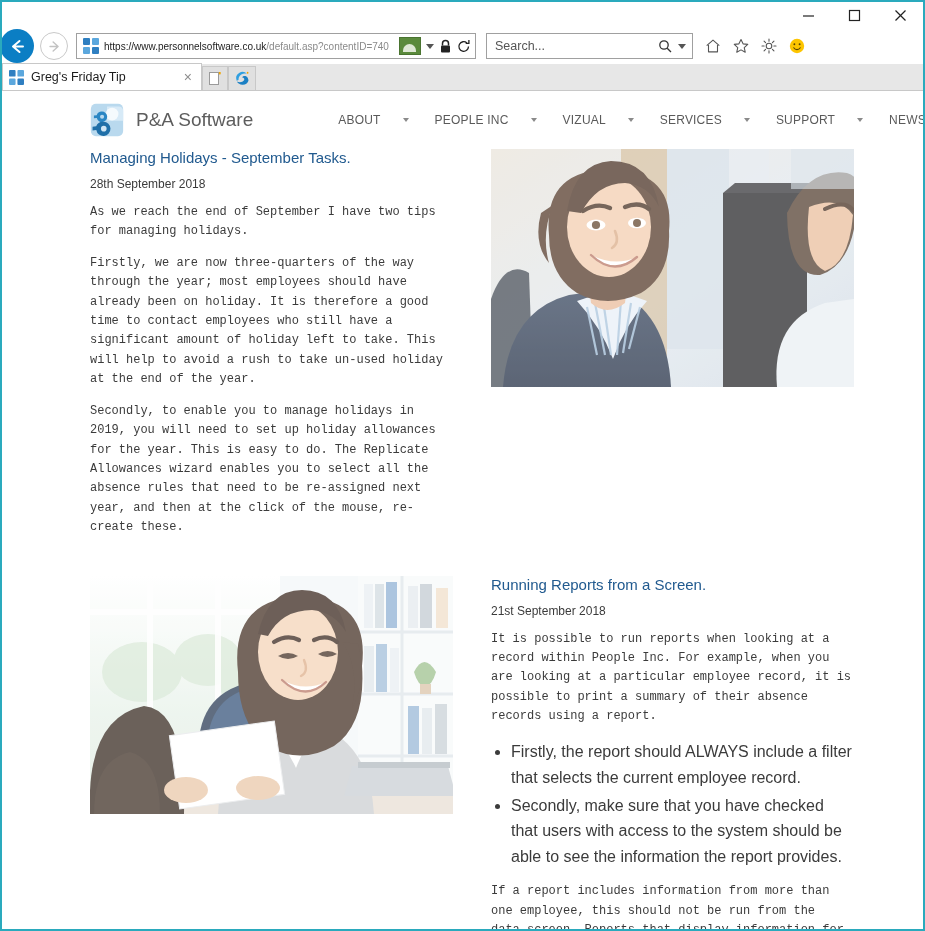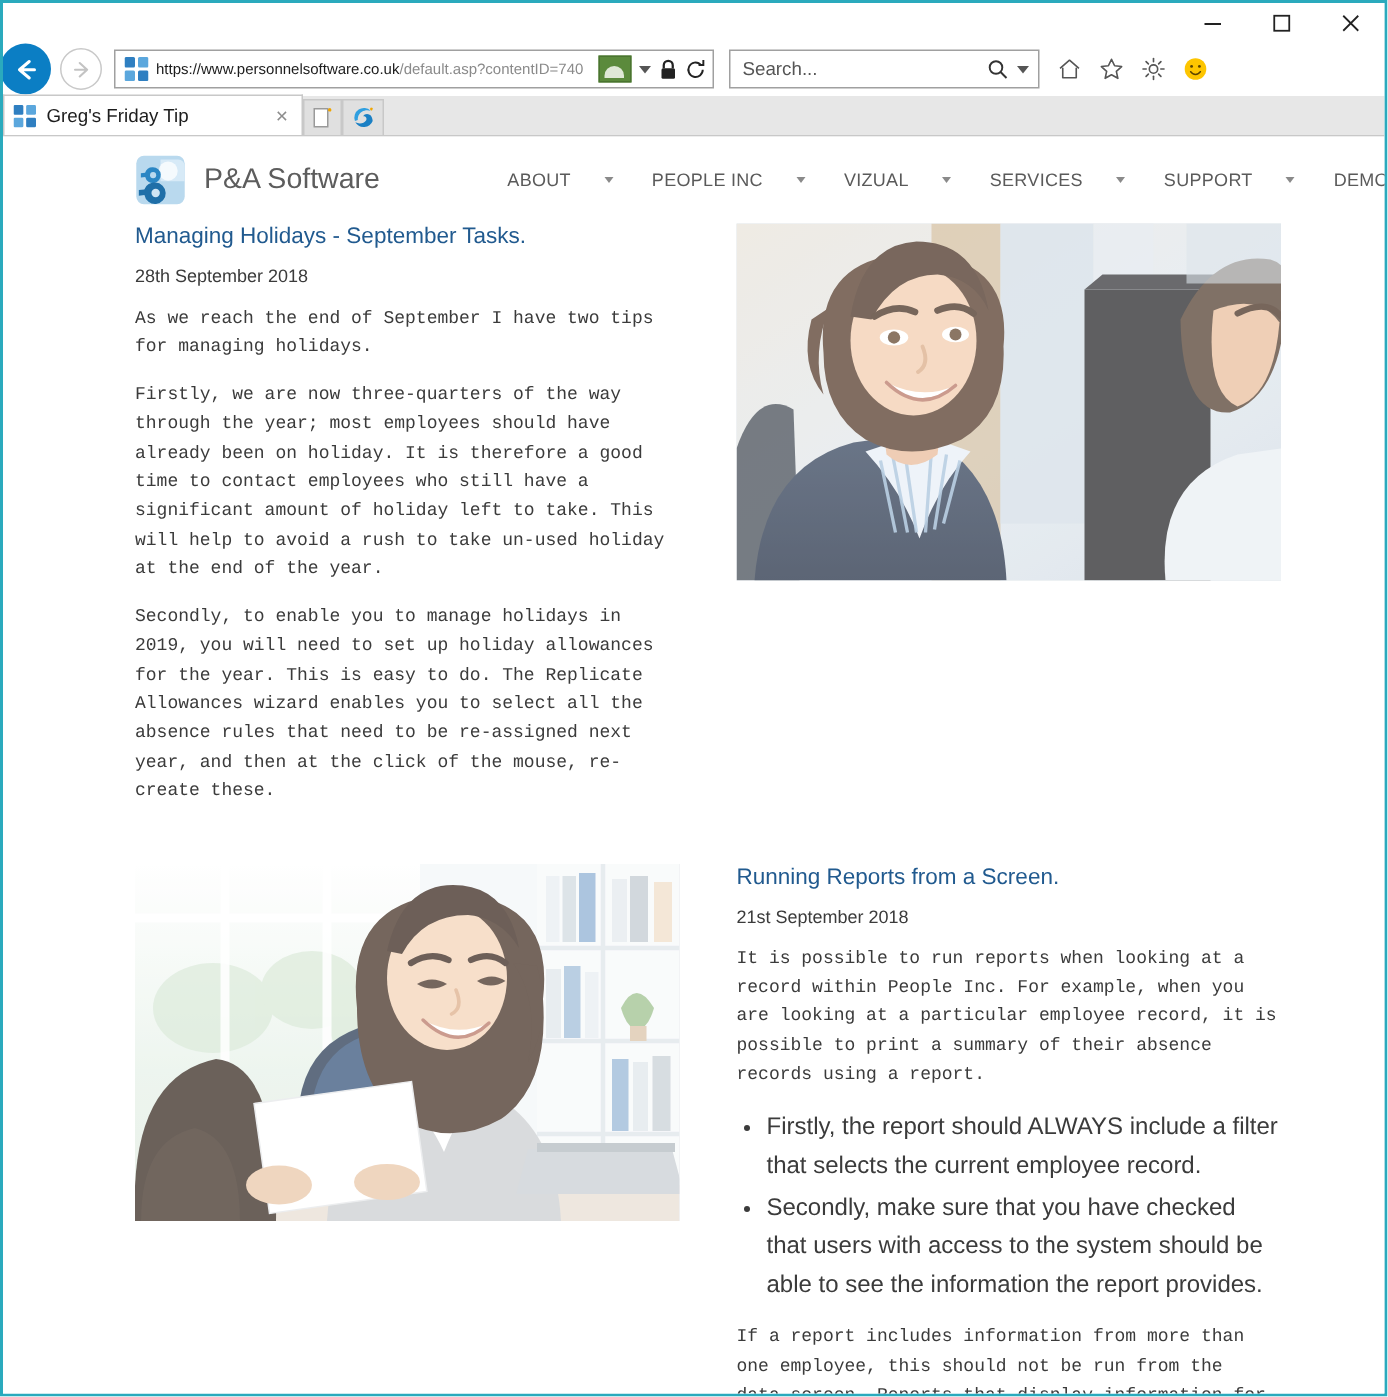--- a/index.html
+++ b/index.html
@@ -368,21 +368,21 @@
         </div>
         <div class="navitem">
           <span>SERVICES</span>
           <span class="nc"></span>
         </div>
         <div class="navitem">
           <span>SUPPORT</span>
           <span class="nc"></span>
         </div>
         <div class="navitem">
-          <span>DEMO</span>
+          <span>NEWS</span>
           <span class="nc"></span>
         </div>
         <div class="demo-btn">FREE DEMO</div>
       </div>
     </div>
 
     <div class="content">
 
       <div class="row">
         <div class="col">

